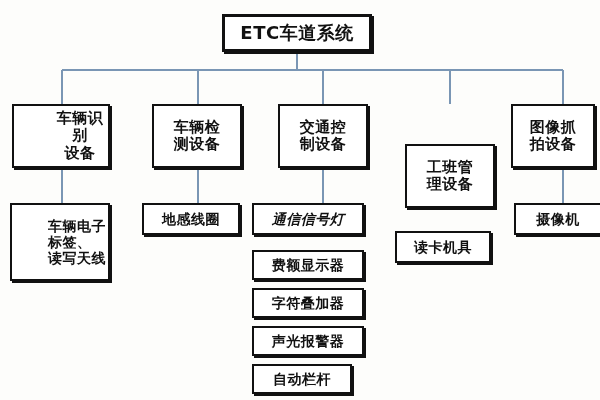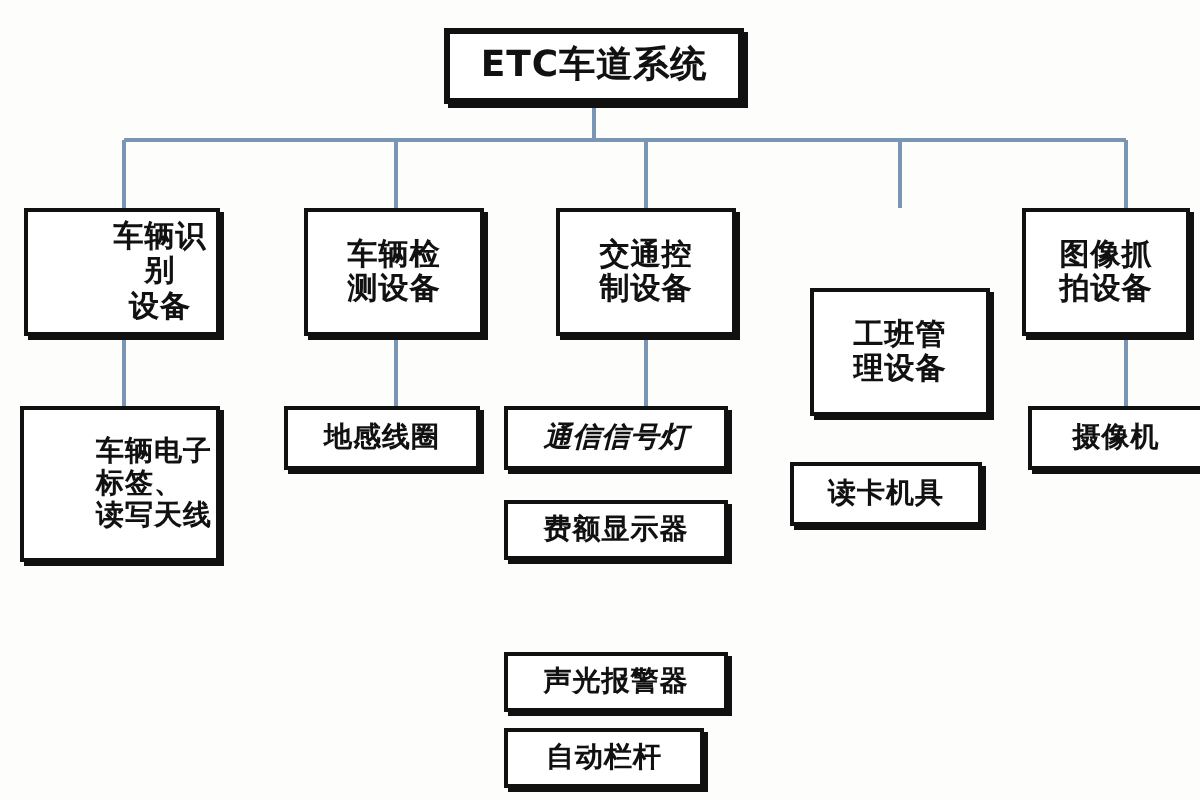--- a/index.html
+++ b/index.html
@@ -127,20 +127,23 @@
   <div class="node node-l2" style="left:142px; top:203px; width:98px; height:32px;">
     <span class="label">地感线圈</span>
   </div>
 
   <div class="node node-l2" style="left:252px; top:203px; width:112px; height:32px;font-style:italic;">
     <span class="label">通信信号灯</span>
   </div>
   <div class="node node-l2" style="left:252px; top:250px; width:112px; height:30px;">
     <span class="label">费额显示器</span>
   </div>
+  <div class="node node-l2" style="left:252px; top:288px; width:112px; height:30px;">
+    <span class="label">字符叠加器</span>
+  </div>
   <div class="node node-l2" style="left:252px; top:326px; width:112px; height:30px;text-align:center;">
     <span class="label">声光报警器</span>
   </div>
   <div class="node node-l2" style="left:252px; top:364px; width:100px; height:30px;">
     <span class="label">自动栏杆</span>
   </div>
 
   <div class="node node-l2" style="left:395px; top:203px; width:96px; height:32px;margin-top:28px;">
     <span class="label">读卡机具</span>
   </div>

